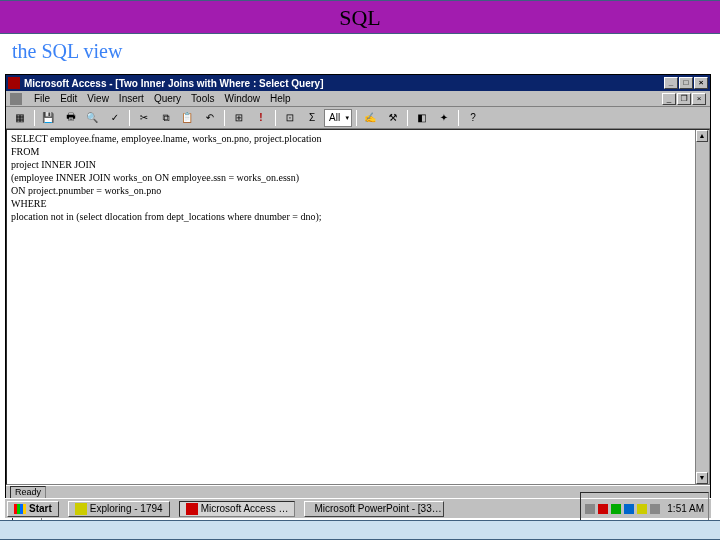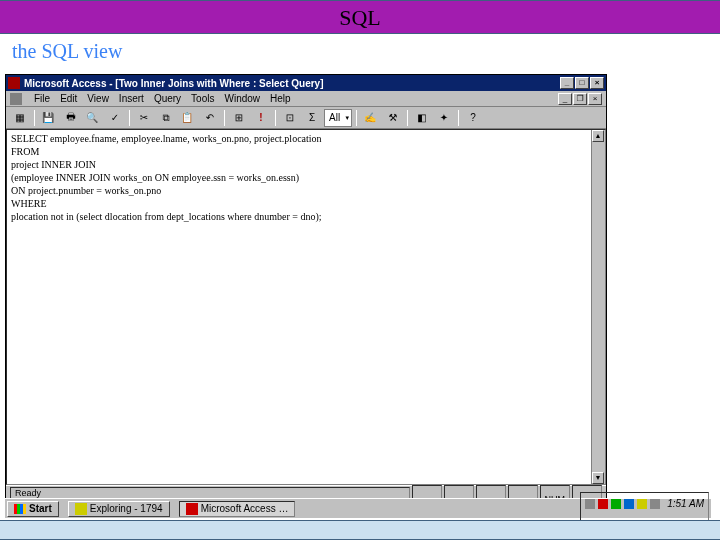--- a/index.html
+++ b/index.html
@@ -26,21 +26,21 @@
   .subtitle {
     font-family: "Times New Roman", serif;
     font-size: 20px;
     padding: 6px 10px 4px 12px;
     color: #3b82f6;
   }
   .app-window {
     position: absolute;
     left: 5px;
     top: 74px;
-    width: 602px;
+    width: 706px;
     height: 428px;
     border: 1px solid #000;
     background: #ec4899;
     display: flex;
     flex-direction: column;
   }
   .titlebar {
     background: linear-gradient(#0a246a, #0a246a);
     color: #fff;
     height: 16px;
@@ -152,23 +152,24 @@
     position: absolute; left: 0;
   }
   .sb-up { top: 0; }
   .sb-down { bottom: 0; }
   .sql-text div { white-space: pre; font-family: Liberation Serif, serif; }
   .statusbar {
     height: 16px;
     background: #c0c0c0;
     border-top: 1px solid #fff;
     display: flex;
-    align-items: center;
+    align-items: flex-start;
     font-size: 9px;
     padding: 0 4px;
+    flex-direction: column;
   }
   .statusbar .status-left { flex: 1; border: 1px inset #808080; padding: 0 4px; height: 13px; line-height: 11px;}
   .statusbar .status-cell {
     border: 1px inset #808080; padding: 8px 4px; height: 13px; line-height: 11px; margin-left: 2px; min-width: 30px;
   }
   .taskbar {
     position: absolute;
     left: 5px;
     bottom: 22px;
     width: 706px;
@@ -214,24 +215,23 @@
   .task-btn.active {
     border: 1px inset #808080;
     background: #d4d4d4;
   }
   .task-icon { width: 12px; height: 12px; background: #888; display:inline-block; }
   .tray {
     margin-left: auto;
     height: 16px;
     border: 1px inset #808080;
     display: flex;
-    align-items: flex-end;
+    align-items: center;
     padding: 16px 4px;
     gap: 3px;
-    font-style: italic;
   }
   .tray-icon { width: 10px; height: 10px; display:inline-block; }
   .red { background:#c00; } .grn { background:#0a0; } .blu { background:#06c; } .yel { background:#cc0; } .gry { background:#888; }
   .clock { font-size: 10px; padding-left: 4px; }
   .slide-footer {
     position: absolute;
     left: 0; bottom: 0;
     width: 720px; height: 20px;
     background: #cce0f0;
     border-top: 1px solid #406080;
@@ -340,20 +340,24 @@
     <span>Start</span>
   </div>
   <div class="task-btn">
     <span class="task-icon yel"></span>
     <span>Exploring - 1794</span>
   </div>
   <div class="task-btn active">
     <span class="task-icon red"></span>
     <span>Microsoft Access …</span>
   </div>
+  <div class="task-btn">
+    <span class="task-icon" style="background:#c44"></span>
+    <span>Microsoft PowerPoint - [33…</span>
+  </div>
   <div class="tray">
     <span class="tray-icon gry"></span>
     <span class="tray-icon red"></span>
     <span class="tray-icon grn"></span>
     <span class="tray-icon blu"></span>
     <span class="tray-icon yel"></span>
     <span class="tray-icon gry"></span>
     <span class="clock">1:51 AM</span>
   </div>
 </div>

